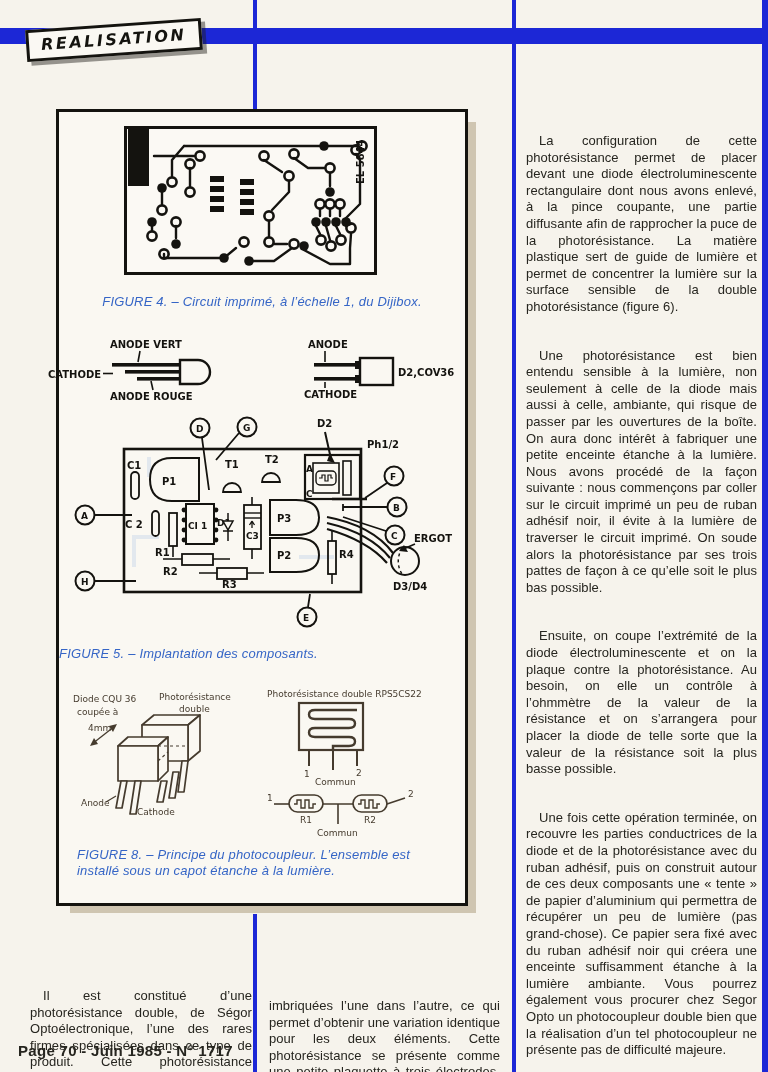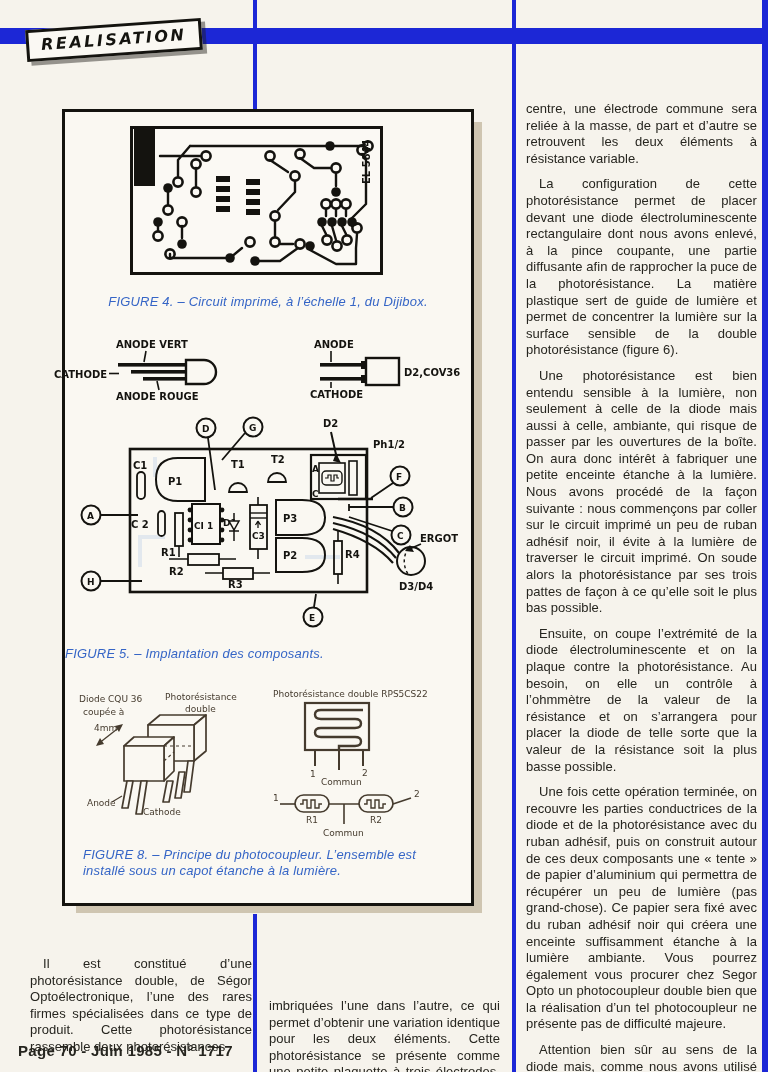--- a/index.html
+++ b/index.html
@@ -17,36 +17,36 @@
     border:3px solid #14130f;transform:rotate(-4deg);
     box-shadow:4px 4px 0 rgba(30,28,24,.45);
   }
   .logo span{
     font-family:"DejaVu Sans",sans-serif;font-weight:700;font-style:italic;
     font-size:16px;letter-spacing:2.5px;color:#14130f;
   }
   
   .figbox{
     left:56px;top:109px;width:406px;height:791px;background:#faf8f2;
-    border:3px solid #14130f;box-shadow:11px 10px 0 -3px #cfc5b1;margin-left:6px;
+    border:3px solid #14130f;box-shadow:11px 10px 0 -3px #cfc5b1;
   }
   .cap{
     position:absolute;color:#3565c6;font-style:italic;font-size:13px;
     line-height:15.5px;letter-spacing:.2px;
   }
   .cap4{top:182px;left:0;width:100%;text-align:center;}
   .cap5{top:534px;left:0;width:100%;text-align:left;}
   .cap6{top:735px;left:18px;width:376px;}
   
   .coltext{
     font-size:13px;line-height:16.6px;text-align:justify;color:#26251f;
     letter-spacing:.05px;
   }
   .coltext p{margin:0 0 9px 0;}
-  .coltext p.ind{text-indent:13px;}
+  .coltext p.ind{text-indent:13px;margin-top:32px;}
   .rightcol{left:526px;top:101px;width:231px;}
   .botcol1{left:30px;top:956px;width:222px;}
   .botcol2{left:269px;top:956px;width:231px;margin-top:42px;}
   .footer{left:18px;top:1042px;font-size:15px;font-weight:700;letter-spacing:.3px;}
   svg{position:absolute;overflow:visible;}
   svg text{font-family:"DejaVu Sans",sans-serif;fill:#14130f;}
   .t10{font-size:10px;font-weight:700;}
   .t9{font-size:9px;font-weight:700;}
   .h9{font-size:9px;font-weight:400;fill:#453b2e;}
 </style>
@@ -326,21 +326,20 @@
       <path d="M297,120 h3 v-4 h4 v8 h4 v-8 h4 v8 h4 v-4 h3" fill="none" stroke="#453b2e" stroke-width="1.4"></path>
       <text x="303" y="139" class="h9">R2</text>
       <path d="M326,120 L344,114" stroke="#453b2e" stroke-width="1.6"></path>
       <text x="347" y="113" class="h9">2</text>
     </g>
   </svg>
   <div class="cap cap6">FIGURE 8. – Principe du photocoupleur. L’ensemble est installé sous un capot étanche à la lumière.</div>
 </div>
 
 <div class="abs coltext rightcol">
-  <p>centre, une électrode commune sera reliée à la masse, de part et d’autre se retrouvent les deux éléments à résistance variable.</p>
   <p class="ind">La configuration de cette photorésistance permet de placer devant une diode électroluminescente rectangulaire dont nous avons enlevé, à la pince coupante, une partie diffusante afin de rapprocher la puce de la photorésistance. La matière plastique sert de guide de lumière et permet de concentrer la lumière sur la surface sensible de la double photorésistance (figure 6).</p>
   <p class="ind">Une photorésistance est bien entendu sensible à la lumière, non seulement à celle de la diode mais aussi à celle, ambiante, qui risque de passer par les ouvertures de la boîte. On aura donc intérêt à fabriquer une petite enceinte étanche à la lumière. Nous avons procédé de la façon suivante : nous commençons par coller sur le circuit imprimé un peu de ruban adhésif noir, il évite à la lumière de traverser le circuit imprimé. On soude alors la photorésistance par ses trois pattes de façon à ce qu’elle soit le plus bas possible.</p>
   <p class="ind">Ensuite, on coupe l’extrémité de la diode électroluminescente et on la plaque contre la photorésistance. Au besoin, on elle un contrôle à l’ohmmètre de la valeur de la résistance et on s’arrangera pour placer la diode de telle sorte que la valeur de la résistance soit la plus basse possible.</p>
   <p class="ind">Une fois cette opération terminée, on recouvre les parties conductrices de la diode et de la photorésistance avec du ruban adhésif, puis on construit autour de ces deux composants une « tente » de papier d’aluminium qui permettra de récupérer un peu de lumière (pas grand-chose). Ce papier sera fixé avec du ruban adhésif noir qui créera une enceinte suffisamment étanche à la lumière ambiante. Vous pourrez également vous procurer chez Segor Opto un photocoupleur double bien que la réalisation d’un tel photocoupleur ne présente pas de difficulté majeure.</p>
   <p class="ind">Attention bien sûr au sens de la diode mais, comme nous avons utilisé une diode électroluminescente rouge, on verra tout de suite si elle fonctionne ou pas. Attention tout de même à ne pas trop la faire chauffer, elle pourrait ne pas apprécier.</p>
 </div>
 
 <div class="abs coltext botcol1">
   <p class="ind">Il est constitué d’une photorésistance double, de Ségor Optoélectronique, l’une des rares firmes spécialisées dans ce type de produit. Cette photorésistance rassemble deux photorésistances</p>
 </div>

